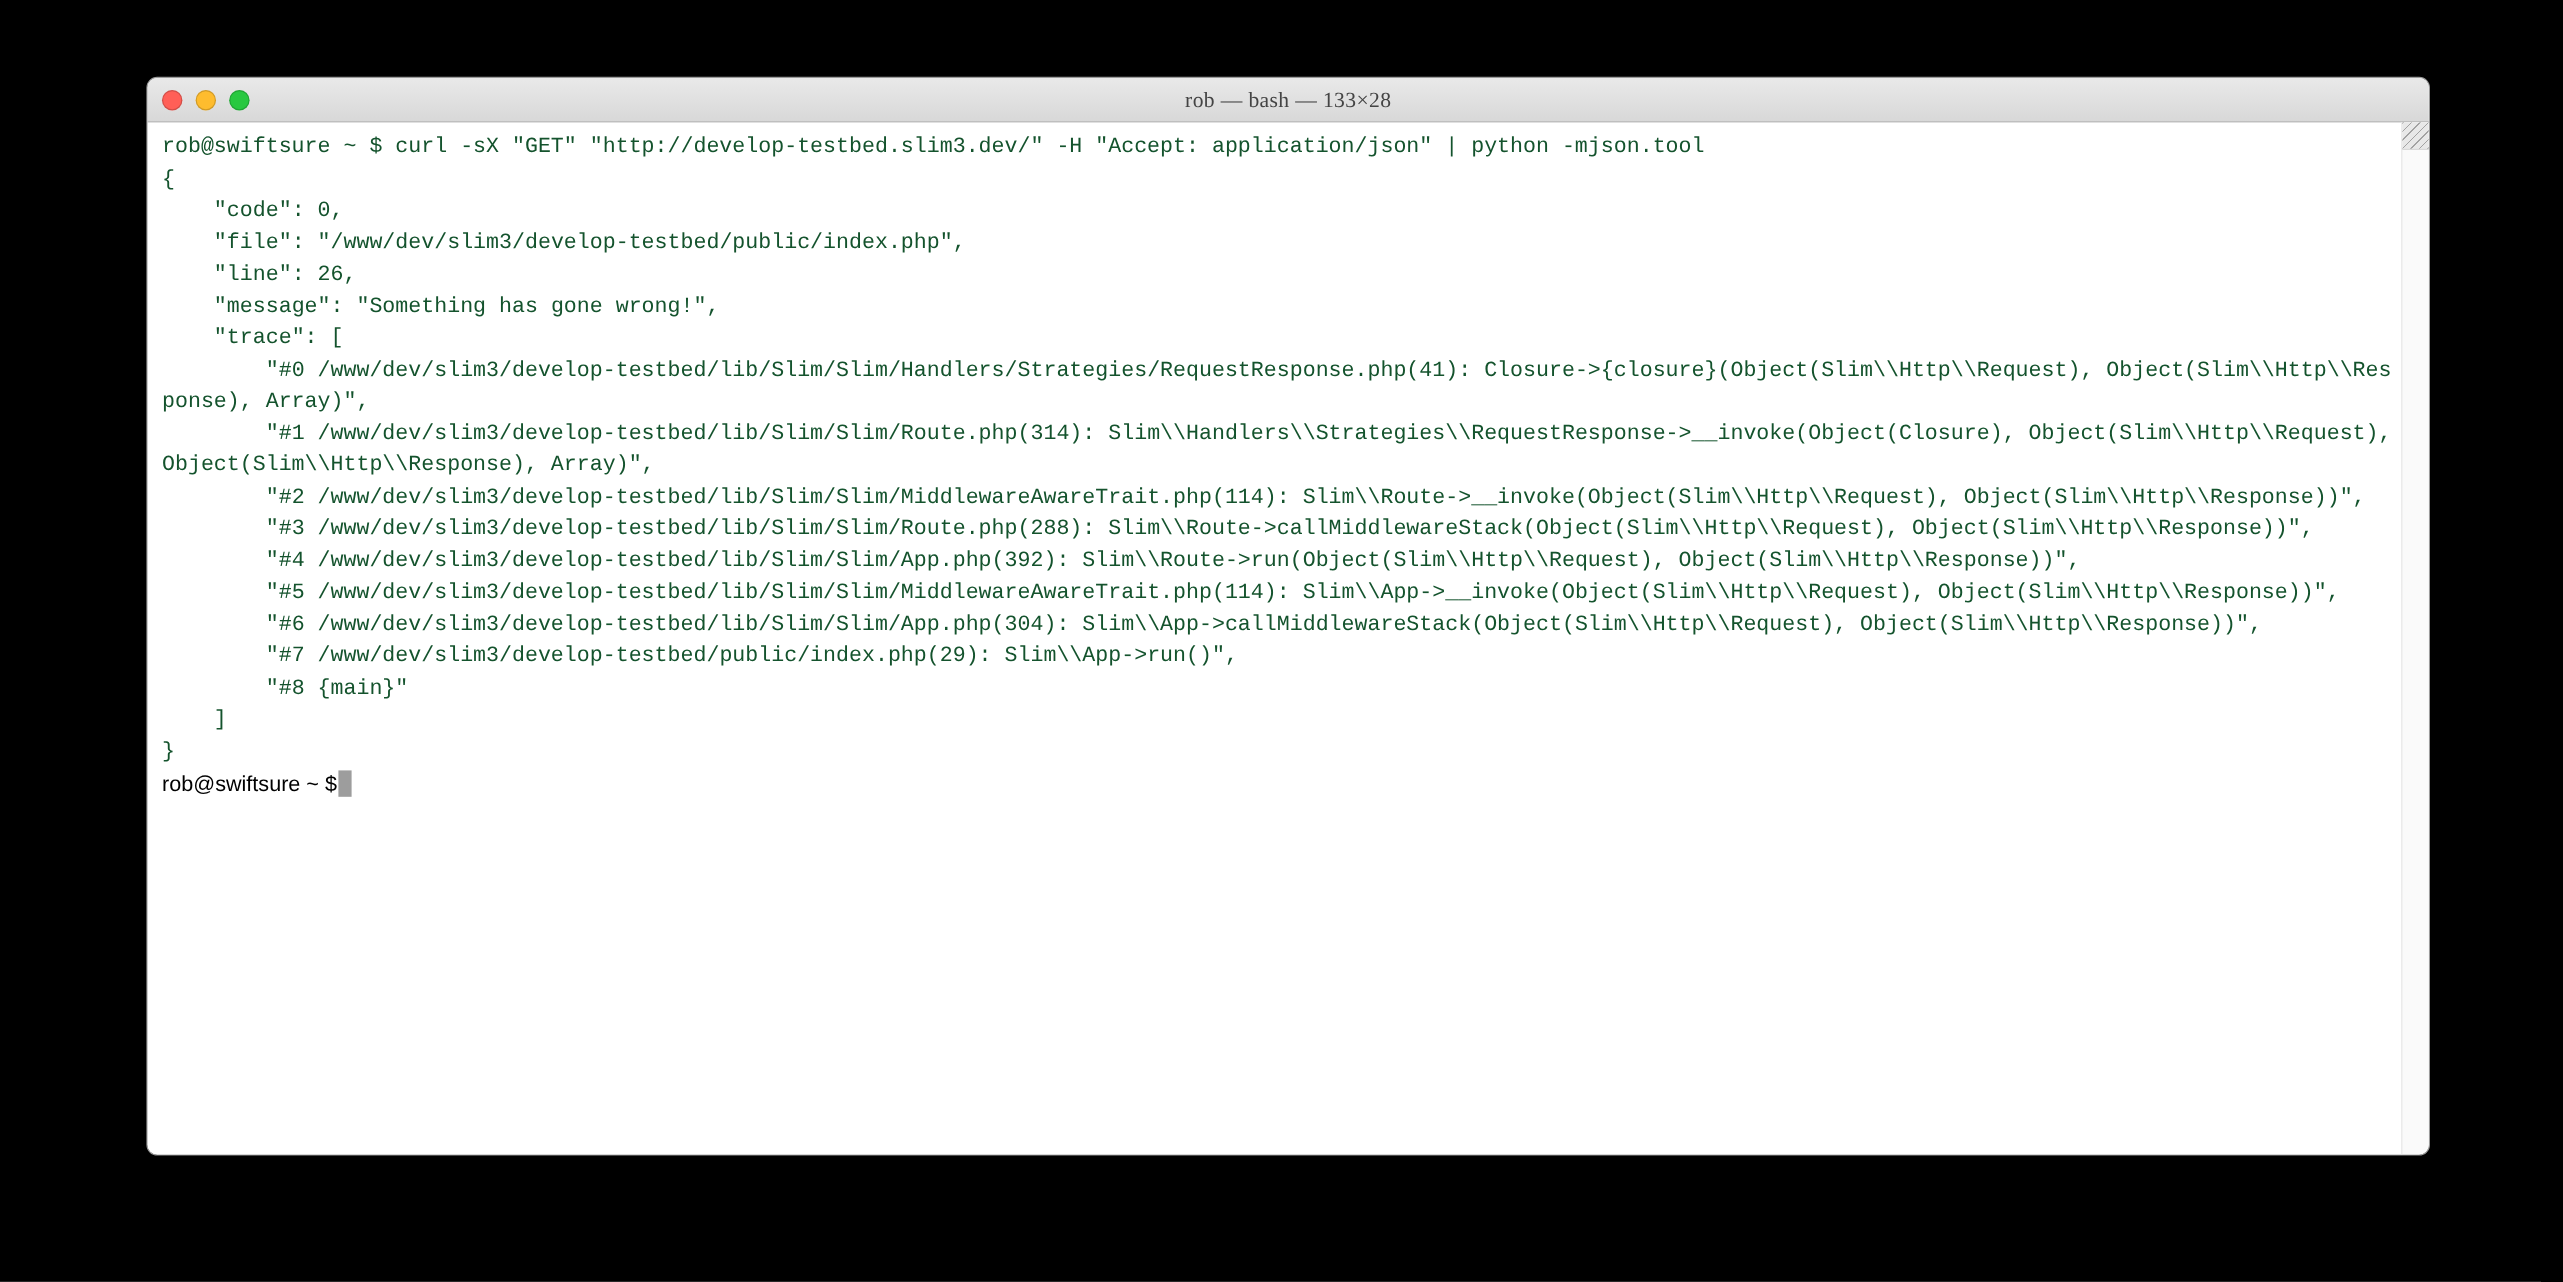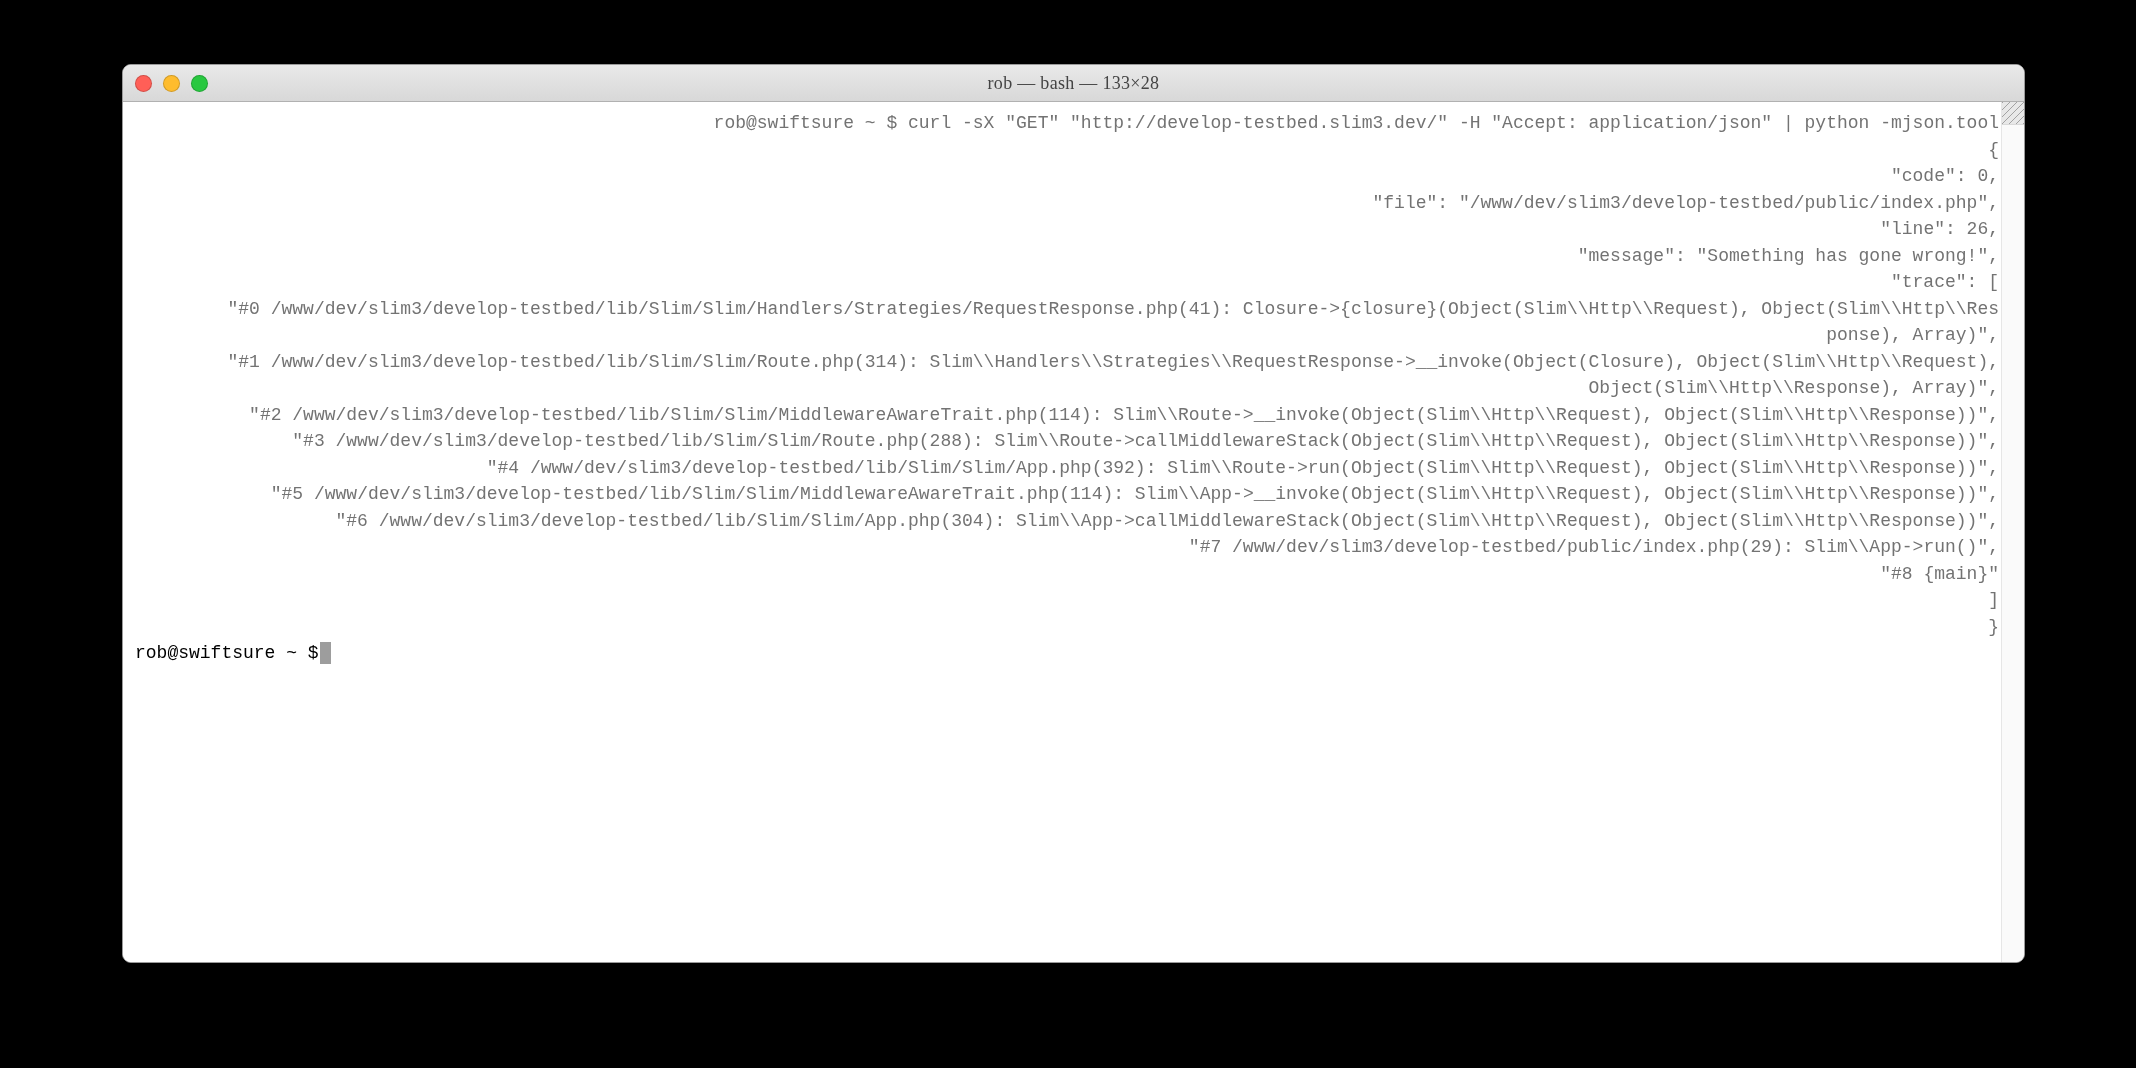--- a/index.html
+++ b/index.html
@@ -74,27 +74,26 @@
     flex: 1 1 auto;
     background: #ffffff;
     padding: 8px 2px 8px 12px;
     overflow: hidden;
   }
   .terminal pre {
     margin: 0;
     font-family: "Menlo", "Consolas", "Liberation Mono", monospace;
     font-size: 18px;
     line-height: 26.5px;
-    color: #737373;
+    color: #14532d;
     white-space: pre-wrap;
     word-break: break-all;
-    text-align: right;
   }
   .prompt2-wrap {
-    font-family: Liberation Mono, monospace;
+    font-family: Liberation Sans, sans-serif;
     font-size: 18px;
     line-height: 26.5px;
     color: #000000;
     display: flex;
     align-items: center;
   }
   .cursor-block {
     display: inline-block;
     width: 11px;
     height: 22px;

